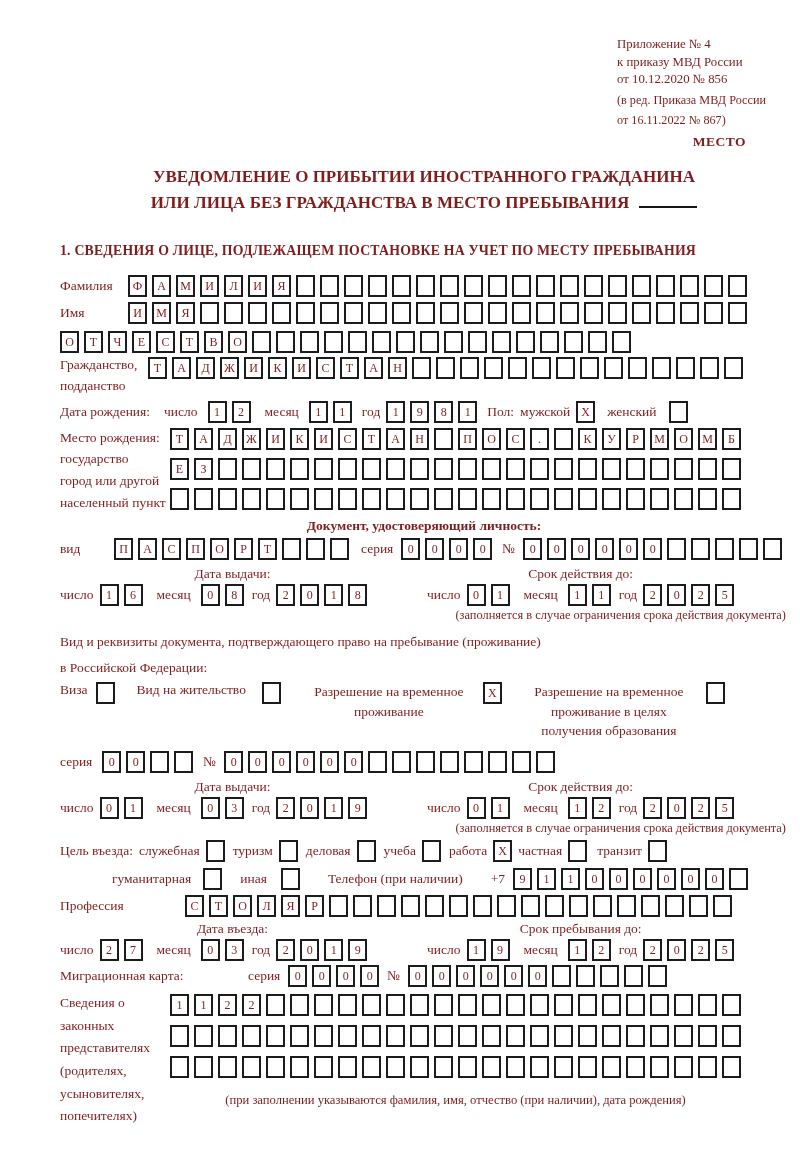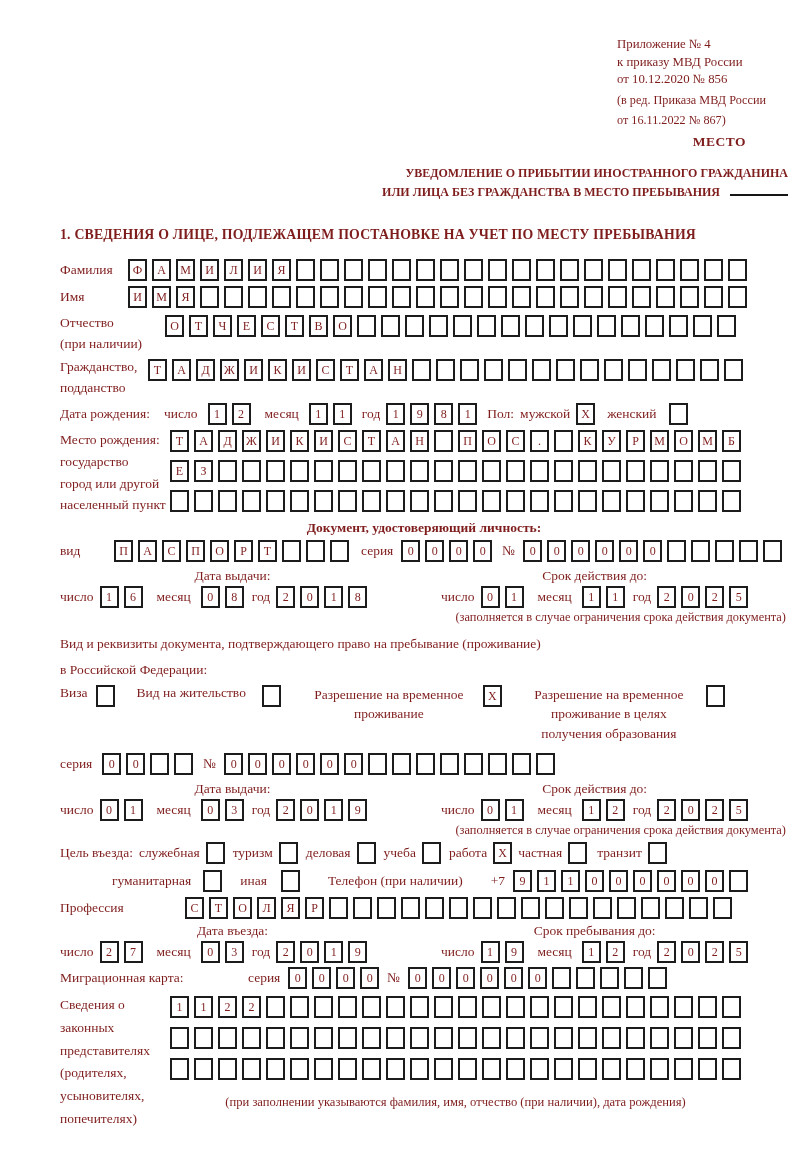--- a/index.html
+++ b/index.html
@@ -14,38 +14,38 @@
     font-size: 13.5px;
     padding: 36px 12px 0 60px;
     overflow: hidden;
   }
   .hdr {
     position: absolute; left: 617px; top: 36px;
     font-size: 12.8px; line-height: 1.38; white-space: nowrap;
   }
   .hdr .sub { margin-top: 3px; font-size: 12.2px; }
   .forma { text-align: right; padding-right: 42px; font-weight: bold; margin-top: 98px; letter-spacing: .5px; }
-  .title { text-align: right; font-weight: bold; font-size: 12px; line-height: 1.55; margin-top: 14px; }
+  .title { text-align: center; font-weight: bold; font-size: 17px; line-height: 1.55; margin-top: 14px; }
   .uline { display:inline-block; width: 58px; border-bottom: 2px solid #161616; height: 12px; margin-left: 10px; }
   .sec-h { font-weight: bold; font-size: 13.8px; margin-top: 26px; letter-spacing: .2px; }
 
   .row { display: flex; align-items: center; }
   .row.top { align-items: flex-start; }
   .lbl { flex: none; }
   .lbl2 { line-height: 1.55; }
   .cells { display: inline-flex; gap: 5px; flex: none; }
   .cell {
     flex: none; width: 19px; height: 22px;
     border: 2px solid #1c1c1c;
     display: inline-flex; align-items: center; justify-content: center;
     font-size: 12px; line-height: 1; background:#fff;
   }
   .stack { display: flex; flex-direction: column; gap: 8px; }
   .t { flex: none; }
-  .dg-row { display: flex; gap: 14px; }
+  .dg-row { display: flex; }
   .dg { }
   .dg-h { text-align: center; margin-bottom: 2px; }
   .dg-r { display: flex; align-items: center; }
   .note-r { text-align: right; font-size: 12.4px; margin-top: 2px; padding-right: 2px; }
   .opt { display: inline-flex; align-items: center; gap: 6px; }
   .optwrap { display: inline-flex; align-items: flex-start; gap: 8px; }
   .ctr { text-align: center; line-height: 1.45; }
   .bot-note { font-size: 12.6px; text-align: center; margin-top: 6px; }
   .ml6{margin-left:6px}.ml8{margin-left:8px}.ml10{margin-left:10px}.ml12{margin-left:12px}
   .ml14{margin-left:14px}.ml18{margin-left:18px}.ml22{margin-left:22px}.ml28{margin-left:28px}
@@ -133,24 +133,20 @@
         <span class="cell"></span>
         <span class="cell"></span>
         <span class="cell"></span>
         <span class="cell"></span>
         <span class="cell"></span>
         <span class="cell"></span>
       </span>
   </div>
 
   <div class="row top mt5">
-    <span class="lbl lbl2" style="width:105px">
-      <span>Отчество</span><br>
-      <span>(при наличии)</span>
-    </span>
     <span class="cells" style="margin-top:2px">
         <span class="cell">О</span>
         <span class="cell">Т</span>
         <span class="cell">Ч</span>
         <span class="cell">Е</span>
         <span class="cell">С</span>
         <span class="cell">Т</span>
         <span class="cell">В</span>
         <span class="cell">О</span>
         <span class="cell"></span>

